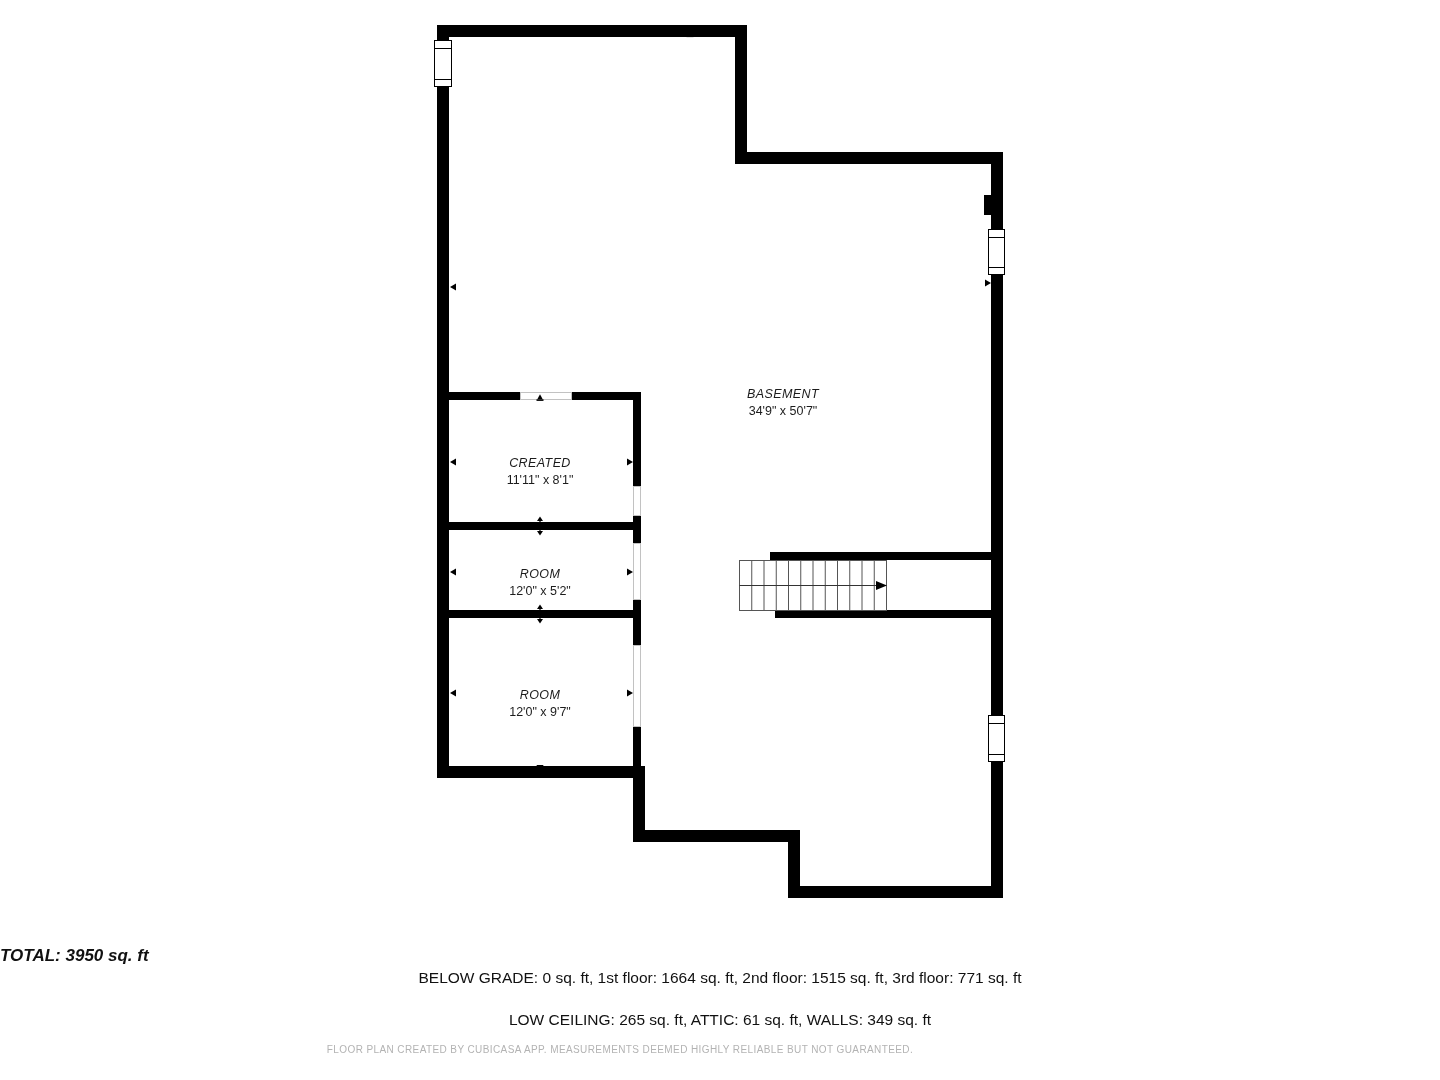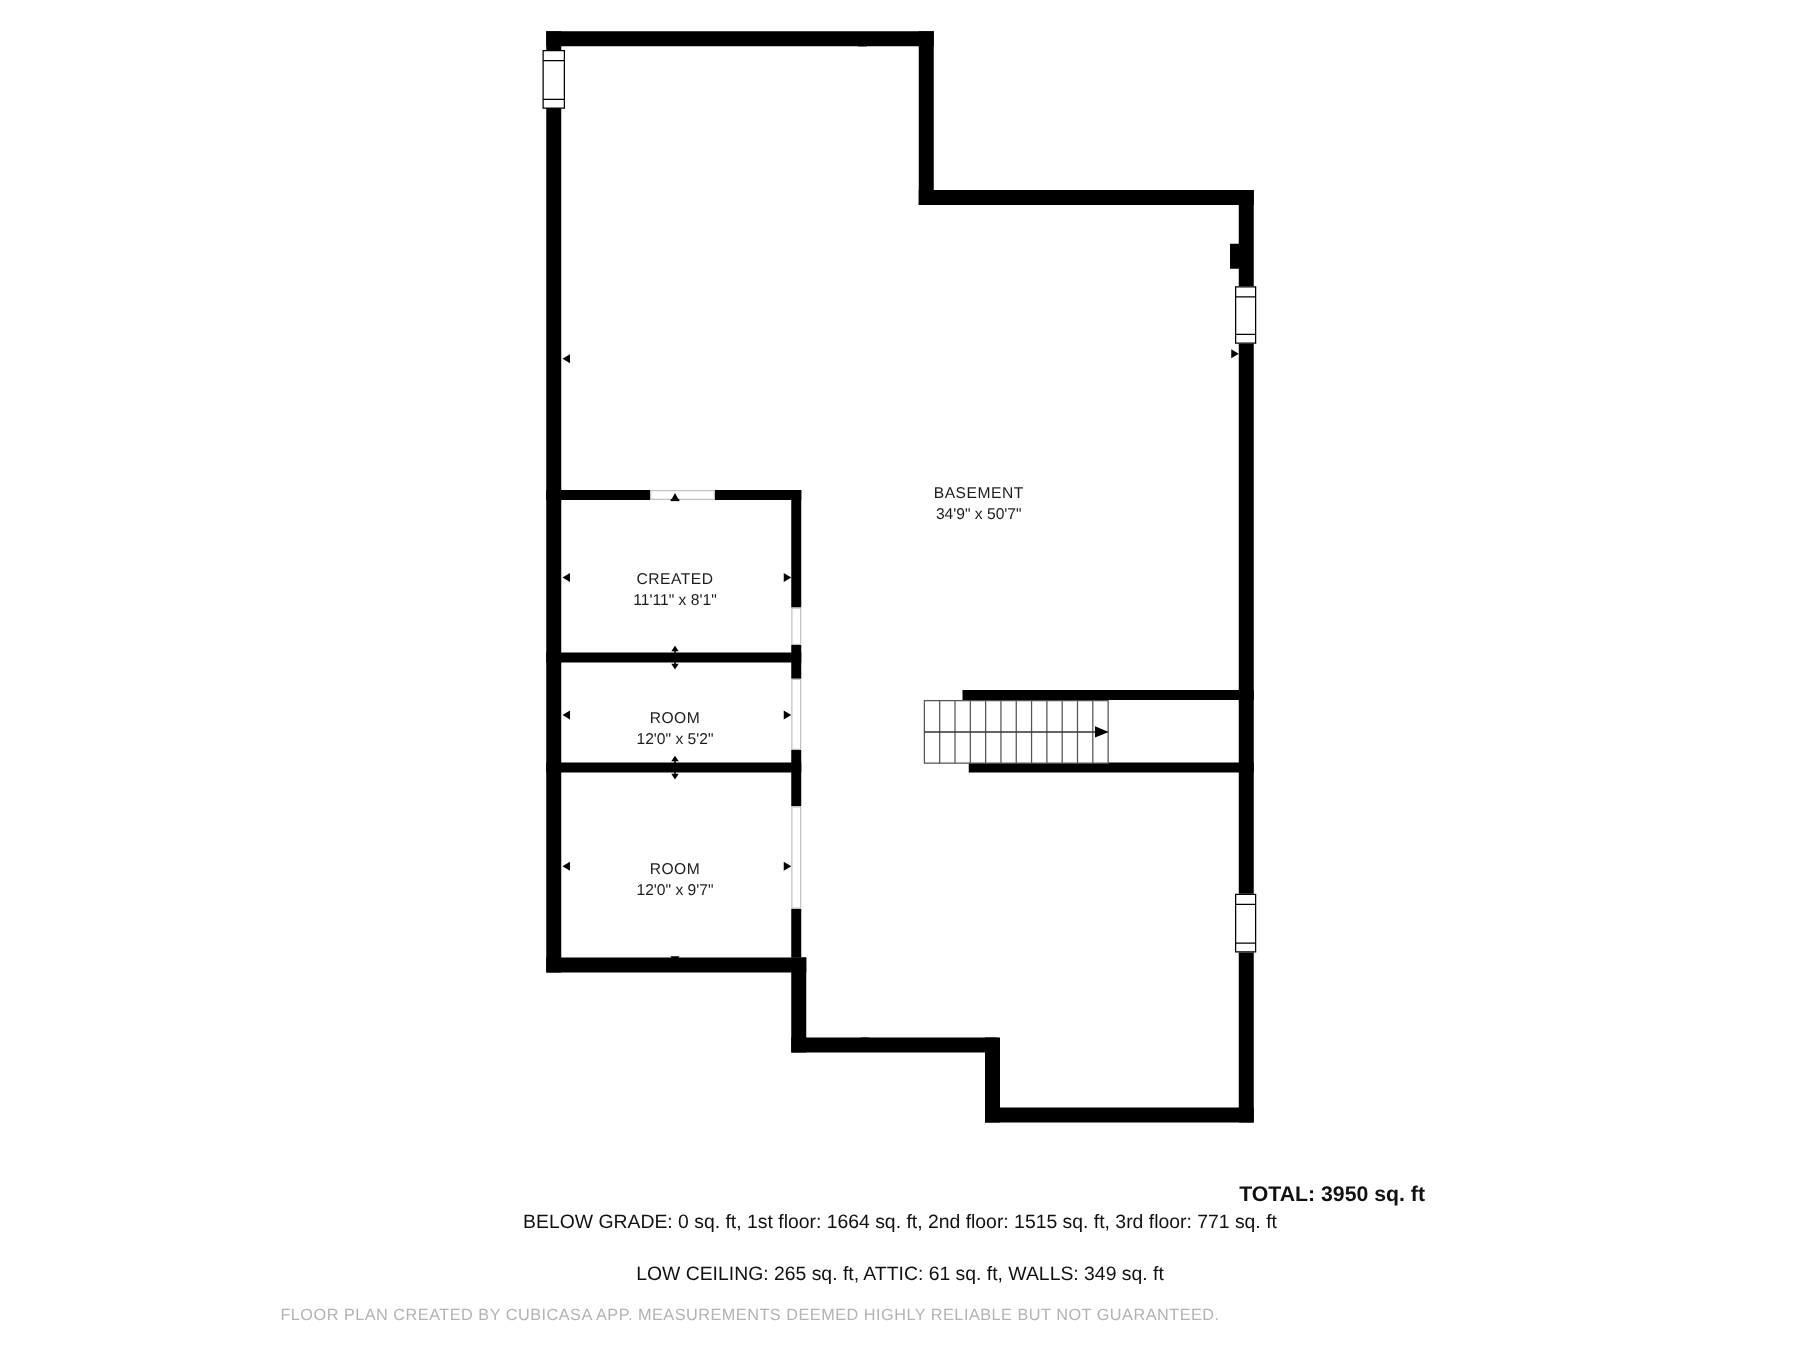--- a/index.html
+++ b/index.html
@@ -21,33 +21,33 @@
   .winline{stroke:#000000;stroke-width:1;}
   .gap{fill:#ffffff;stroke:#c2c2c2;stroke-width:1;}
   .tread{fill:#ffffff;stroke:var(--stair-line);stroke-width:1;}
   .treadline{stroke:var(--stair-line);stroke-width:1;}
   .runline{stroke:#333333;stroke-width:1.2;}
   .mark{fill:#000000;}
   .room-label{
     position:absolute;transform:translateX(-50%);text-align:center;
     color:var(--label-text);white-space:nowrap;
   }
-  .room-name{font-size:12.5px;letter-spacing:.4px;}
+  .room-name{font-size:12.5px;letter-spacing:.4px;font-style:italic;}
   .room-dims{font-size:12.5px;margin-top:3px;}
   .summary-total{
-    position:absolute;left:0;width:1140px;text-align:right;
-    font-size:17px;font-weight:bold;color:var(--summary-text);top:946px;
+    position:absolute;left:0;width:1140px;text-align:left;
+    font-size:17px;font-weight:bold;color:var(--summary-text);top:946px;font-style:italic;
   }
   .summary-line{
     position:absolute;left:0;width:1440px;text-align:center;
     font-size:15.5px;color:var(--summary-text);
   }
   .footer-line{
     position:absolute;left:0;width:1200px;text-align:center;
-    font-size:13px;letter-spacing:.4px;color:var(--footer-text);top:1044px;
+    font-size:10px;letter-spacing:.4px;color:var(--footer-text);top:1044px;padding-left:20px;
   }
 </style>
 </head>
 <body>
 
 <div class="canvas">
 
   <svg width="1440" height="1080" viewBox="0 0 1440 1080">
 
     <g>

